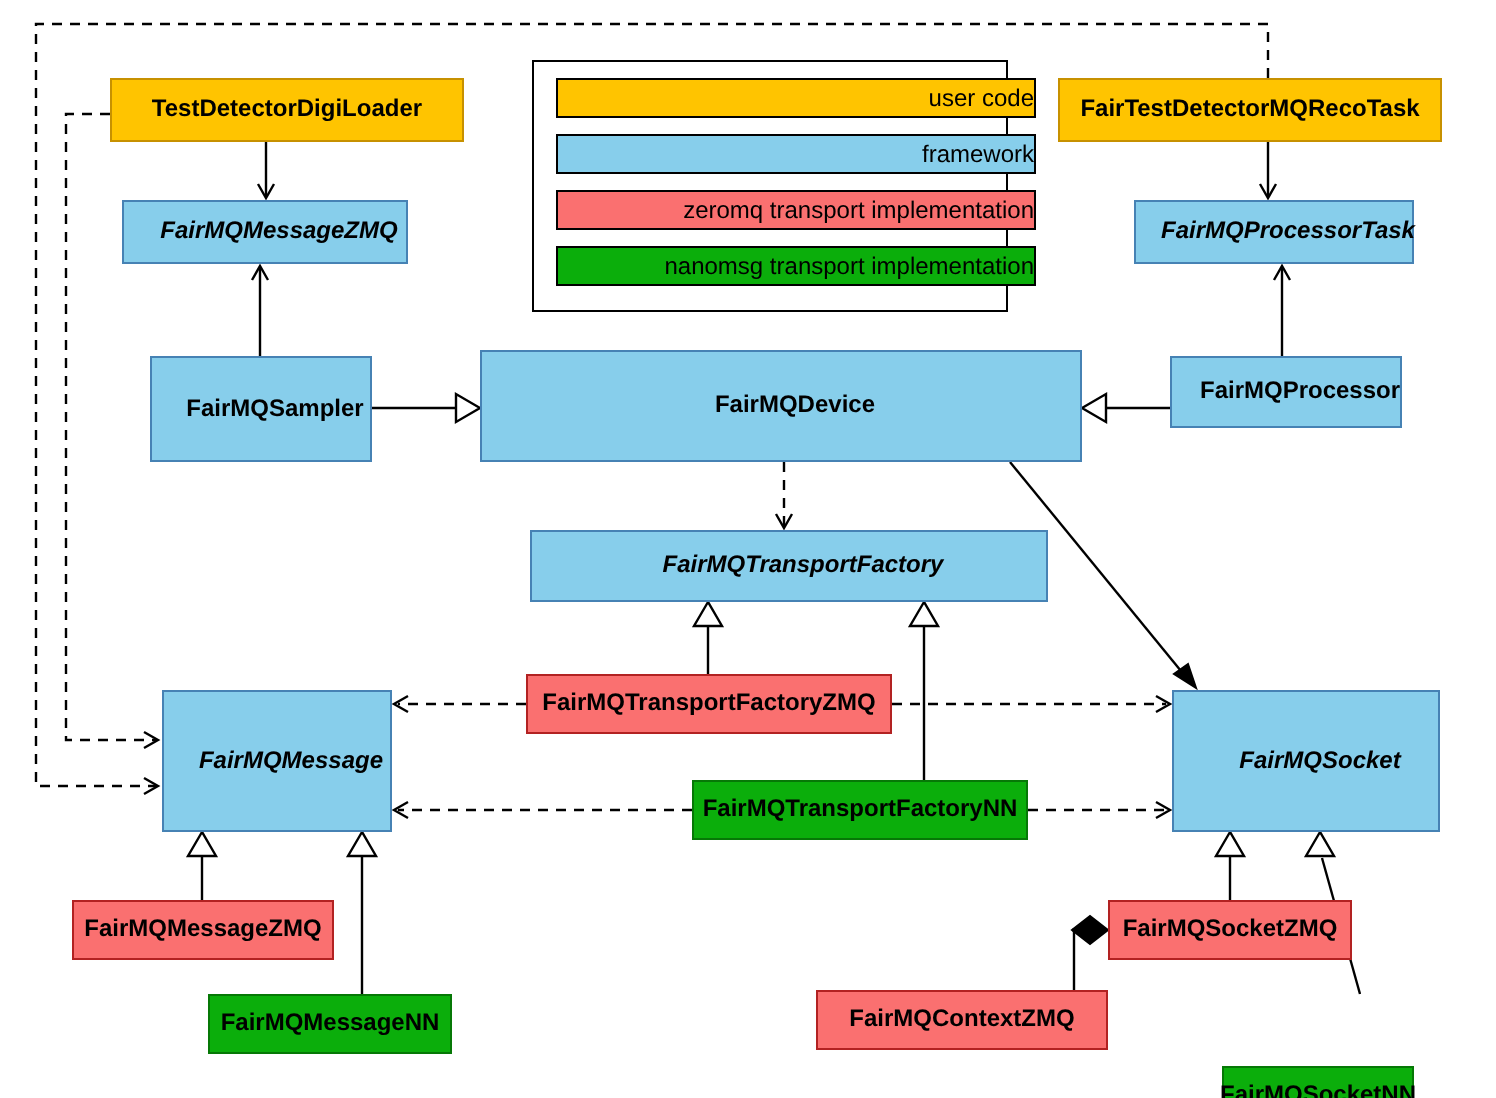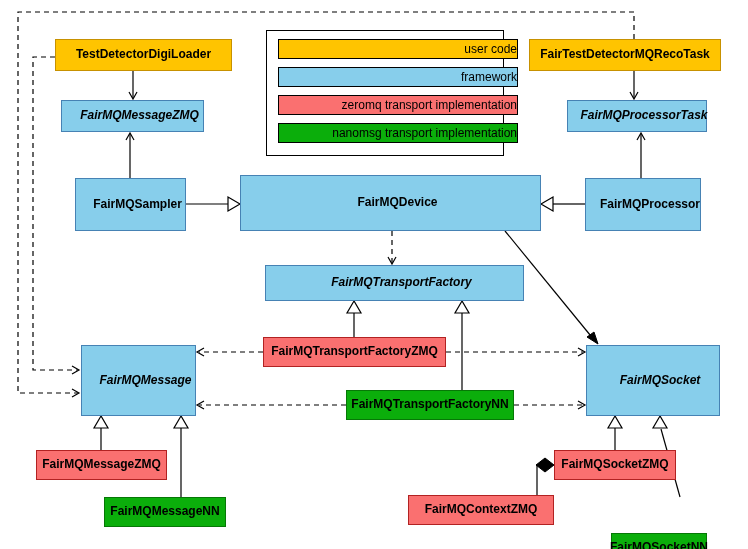--- a/index.html
+++ b/index.html
@@ -187,21 +187,21 @@
   </div>
 
   <div class="node framework" style="left:75px;top:178px;width:111px;height:53px;">
     <span>FairMQSampler</span>
   </div>
 
   <div class="node framework" style="left:240px;top:175px;width:301px;height:56px;">
     <span>FairMQDevice</span>
   </div>
 
-  <div class="node framework" style="left:585px;top:178px;width:116px;height:53px;">
+  <div class="node framework" style="left:585px;top:178px;width:116px;height:36px;">
     <span>FairMQProcessor</span>
   </div>
 
   <div class="node framework abstract" style="left:265px;top:265px;width:259px;height:36px;">
     <span>FairMQTransportFactory</span>
   </div>
 
   <div class="node zeromq" style="left:263px;top:337px;width:183px;height:30px;">
     <span>FairMQTransportFactoryZMQ</span>
   </div>

